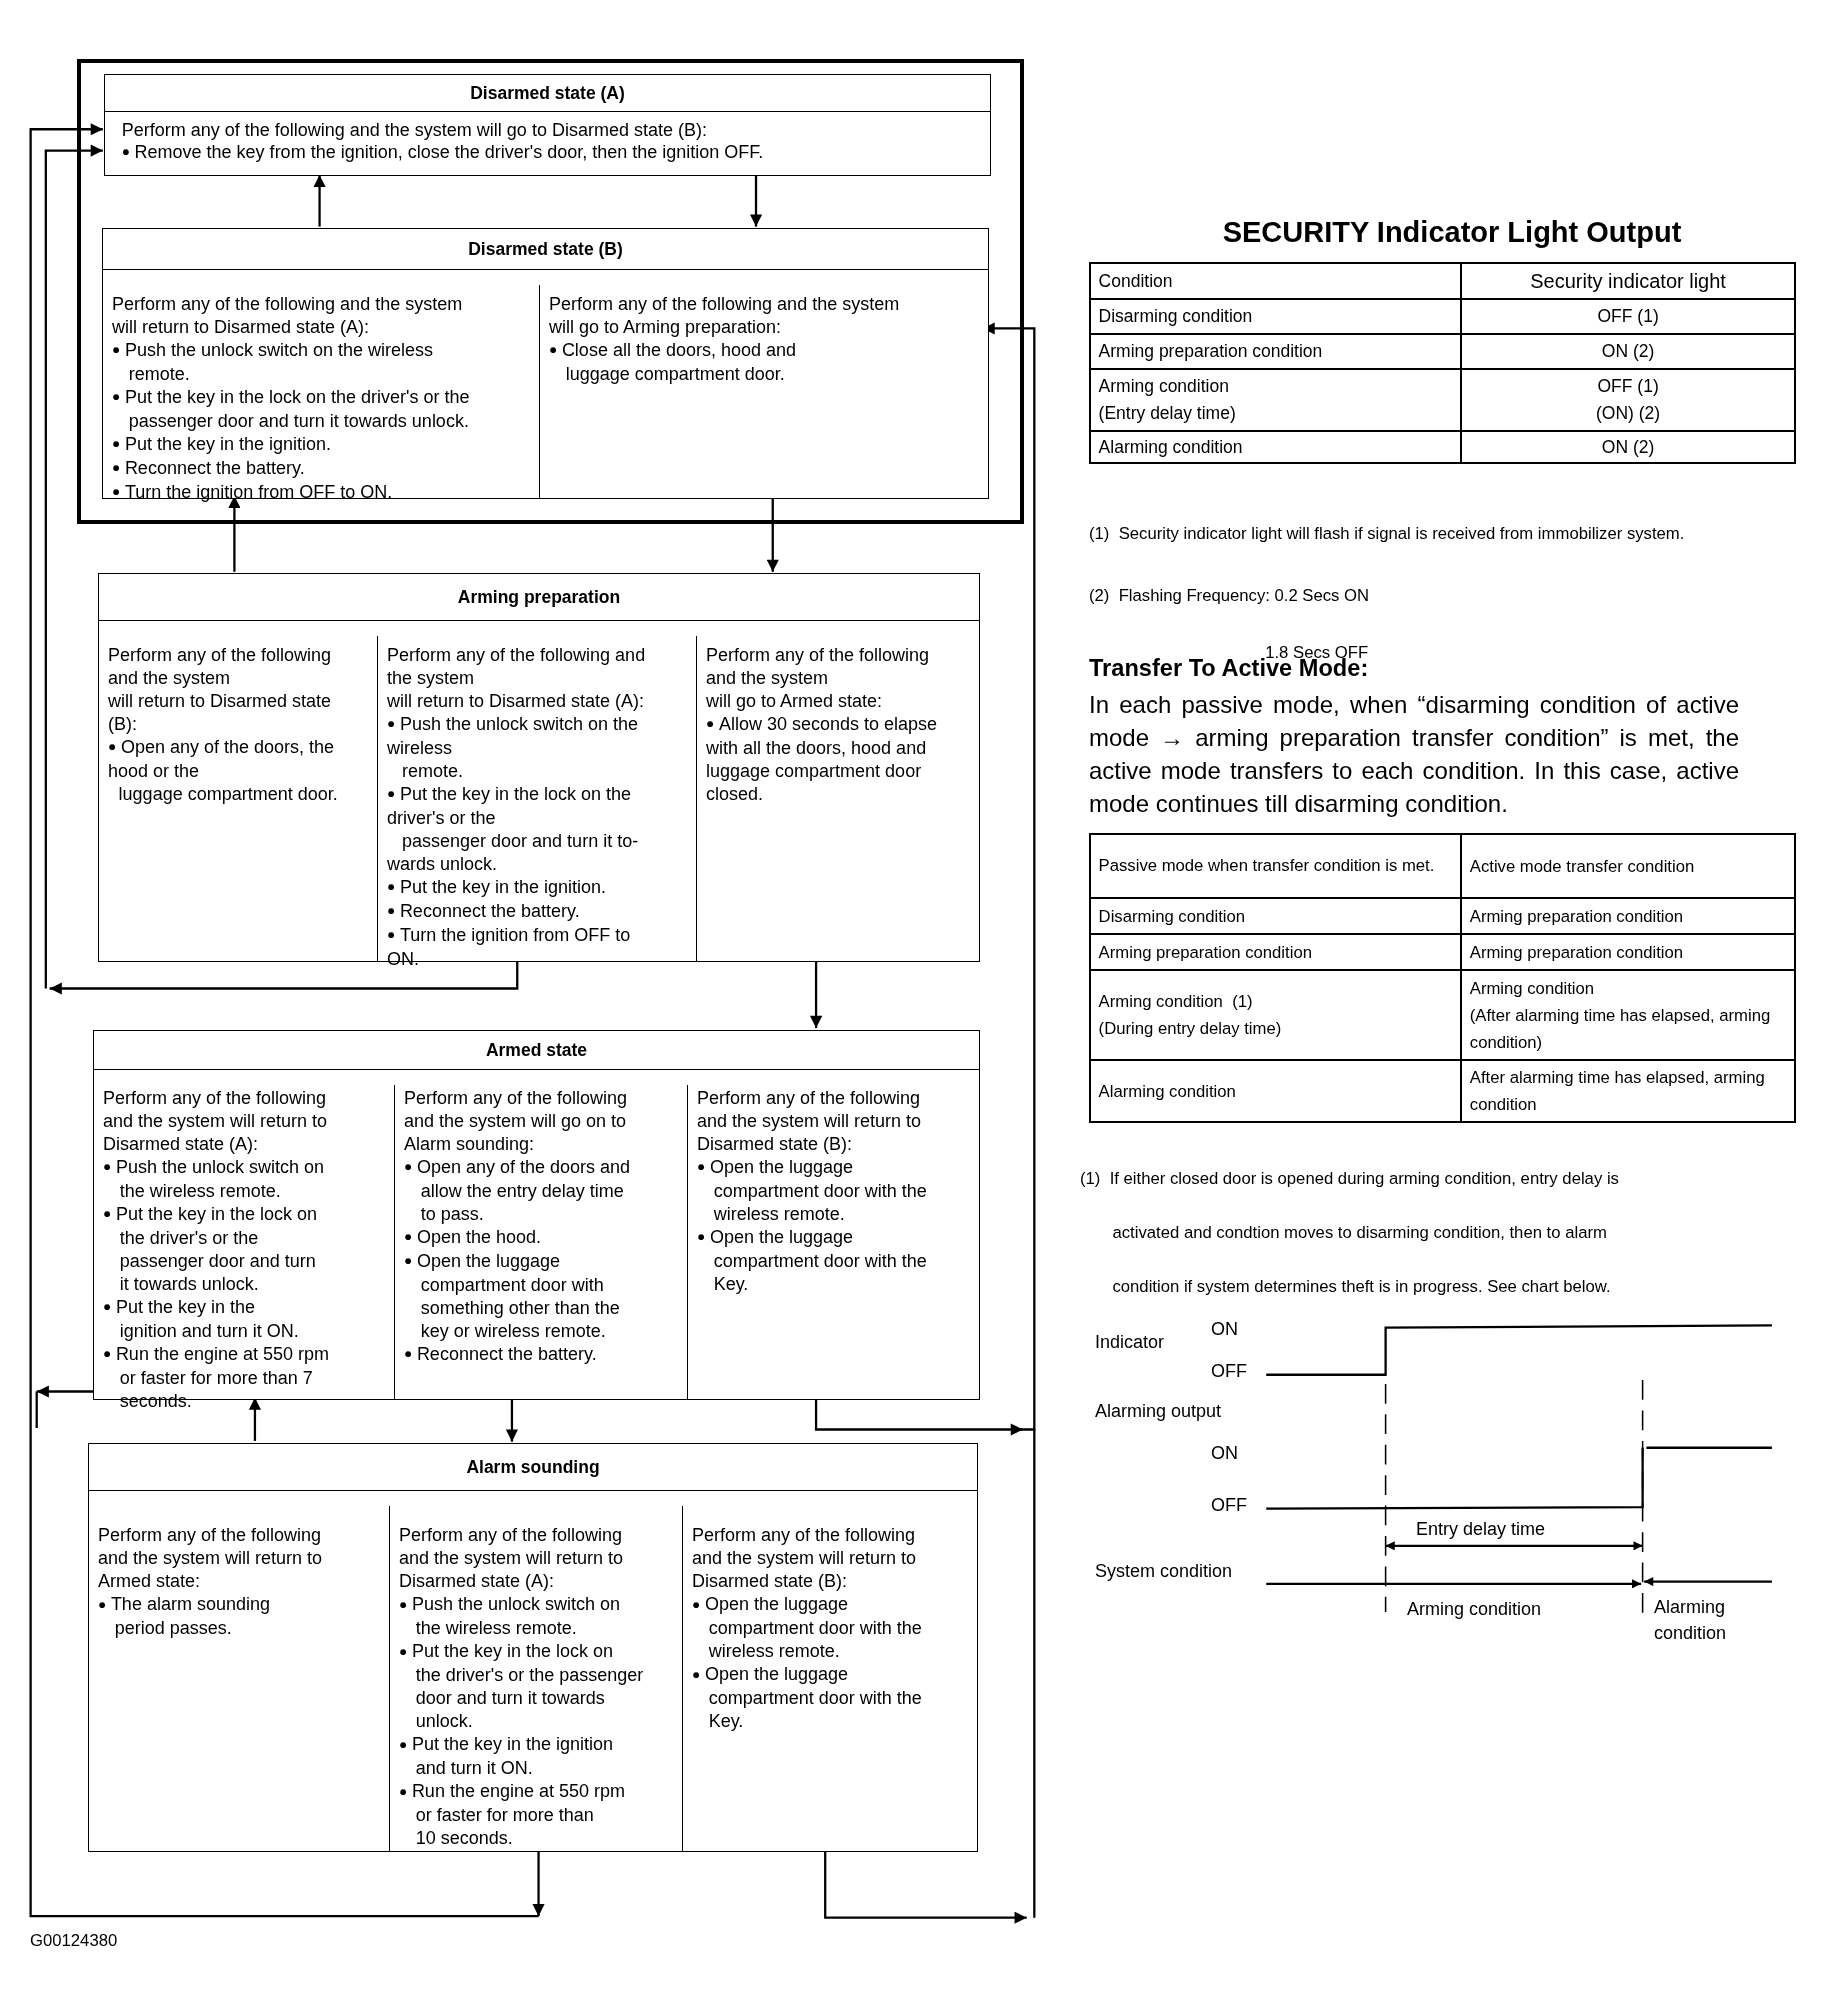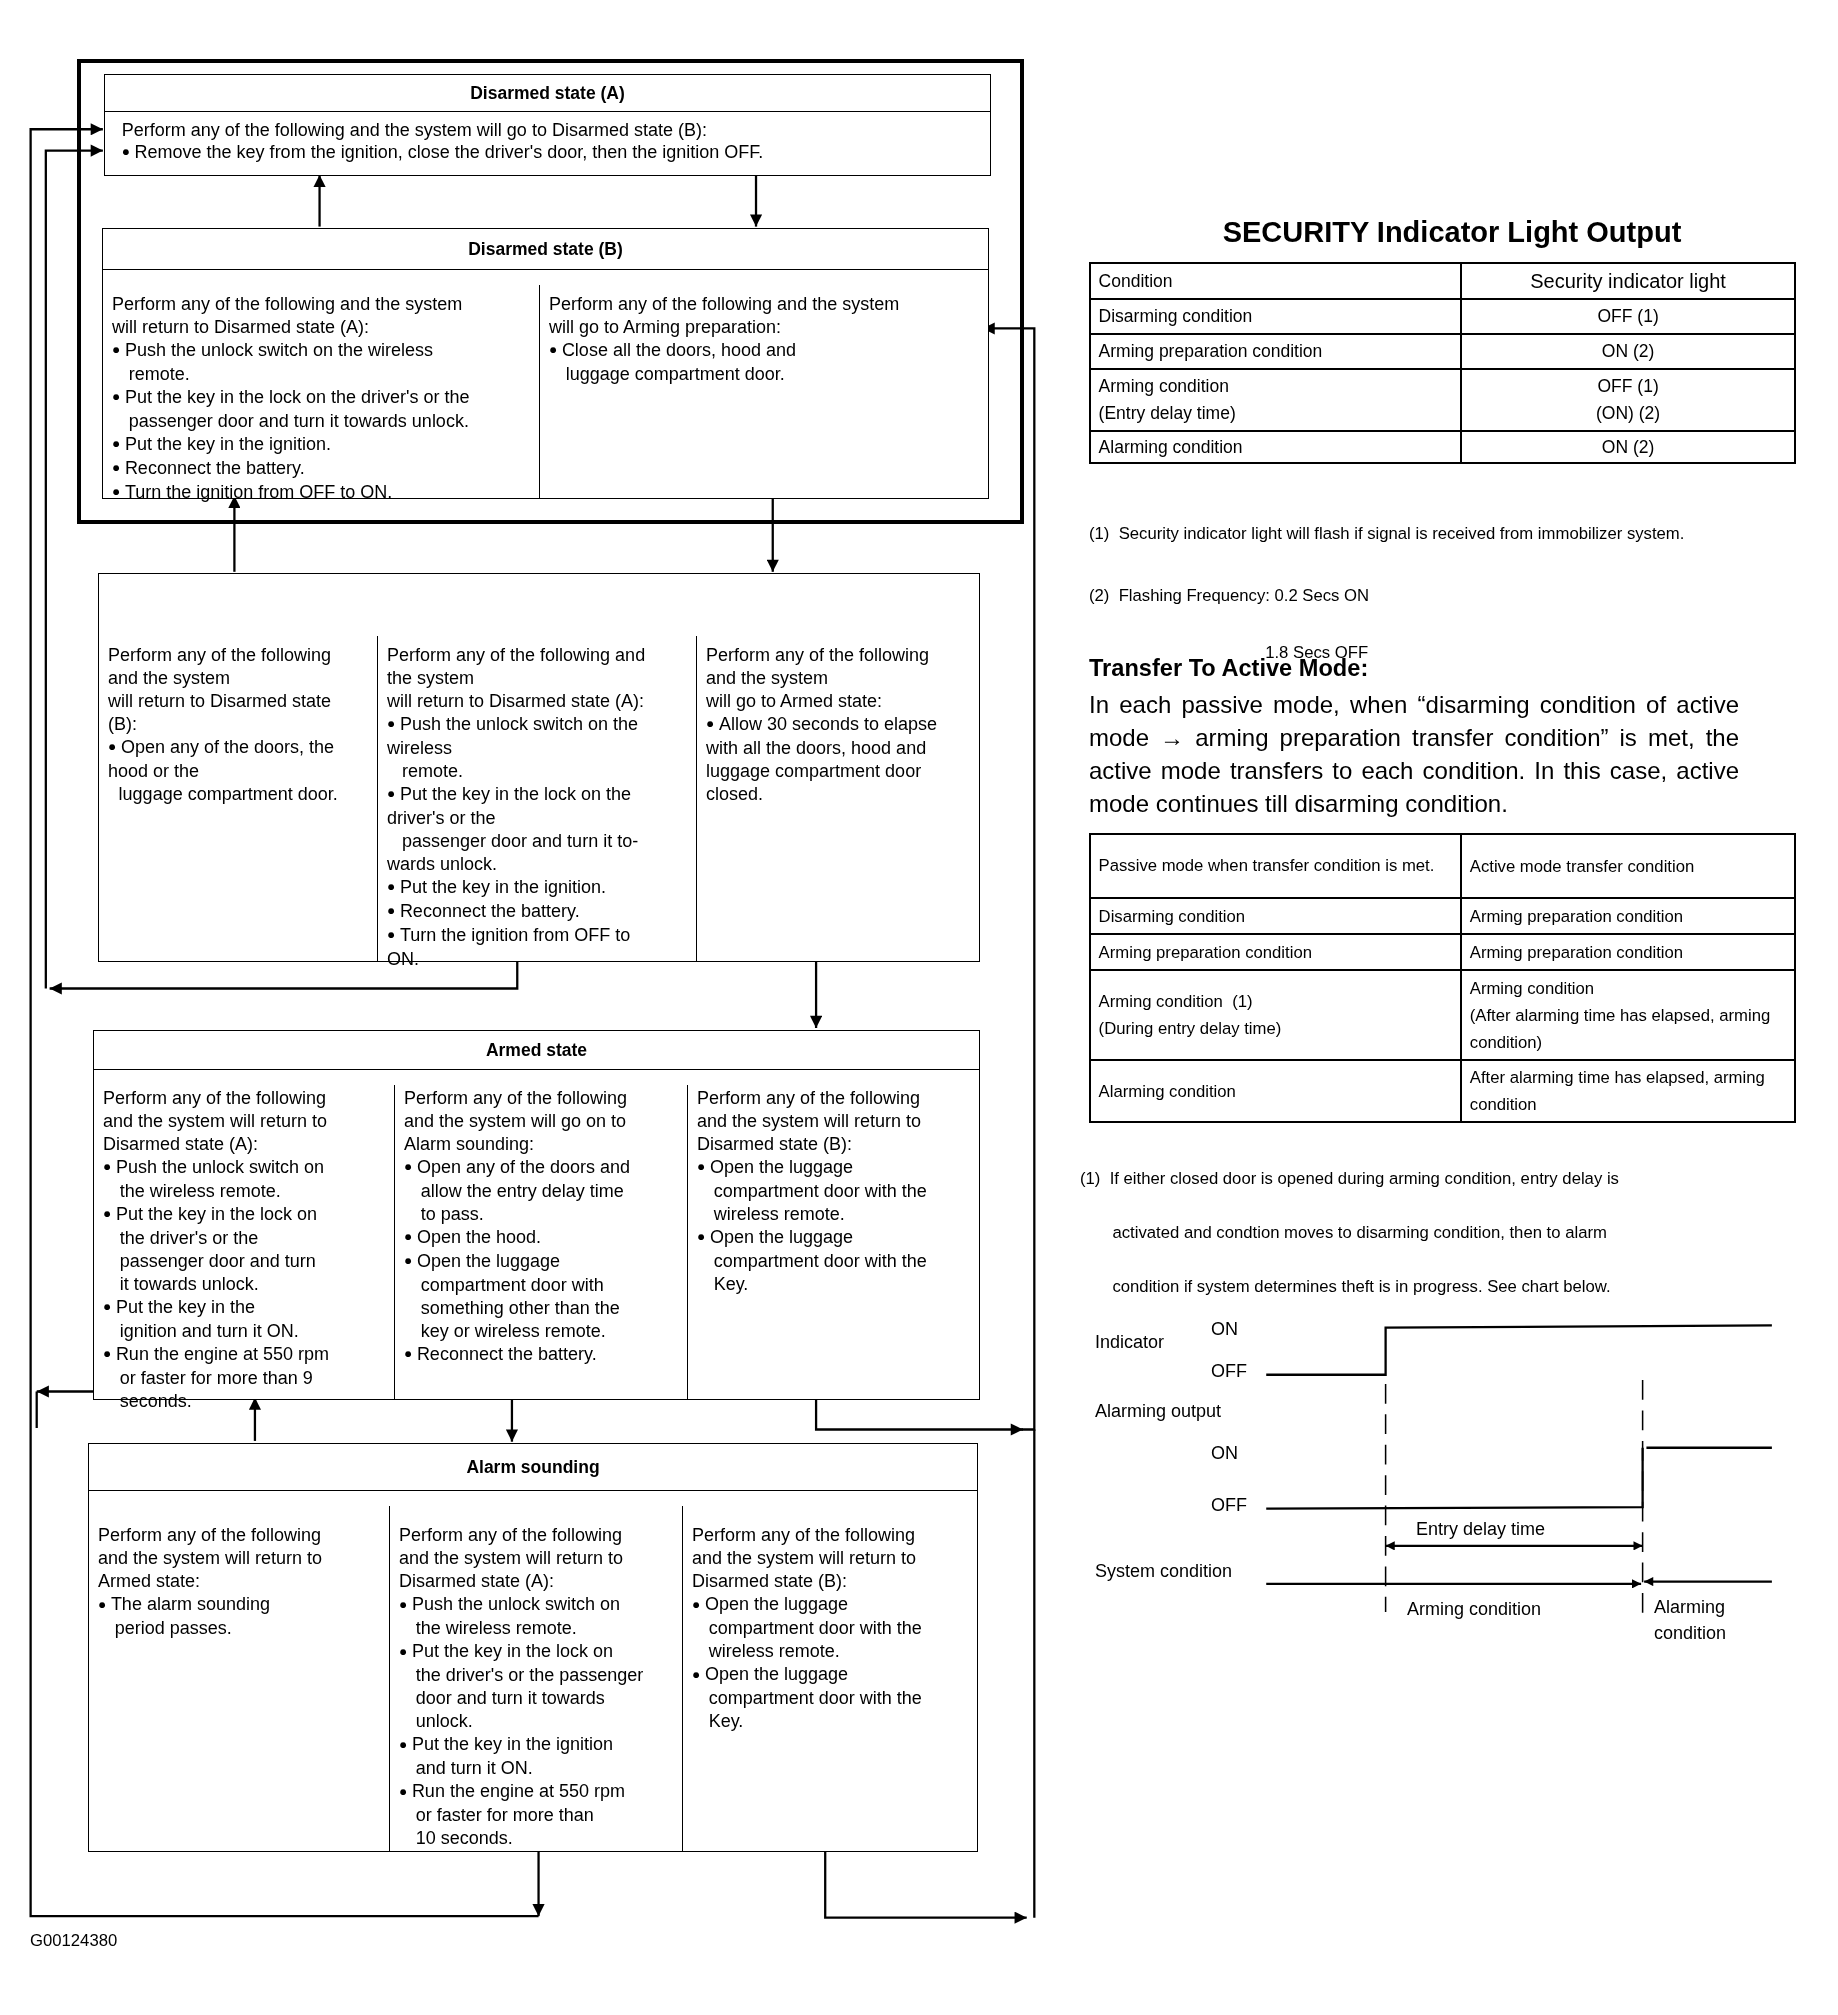--- a/index.html
+++ b/index.html
@@ -107,20 +107,21 @@
     <div class="cell" style="left:436px; right:0;">
       <span class="line">Perform any of the following and the system</span>
       <span class="line">will go to Arming preparation:</span>
       <span class="line bullet">Close all the doors, hood and</span>
       <span class="line hang">luggage compartment door.</span>
     </div>
   </div>
 </div>
 
 <div class="abs box" style="left:98px; top:573px; width:882px; height:389px;">
+  <div class="box-title" style="height:46px;">Arming preparation</div>
   <div class="cols" style="top:46px;">
     <div class="cell" style="left:0; width:278px;">
       <span class="line">Perform any of the following</span>
       <span class="line">and the system</span>
       <span class="line">will return to Disarmed state</span>
       <span class="line">(B):</span>
       <span class="line bullet">Open any of the doors, the</span>
       <span class="line">hood or the</span>
       <span class="line hang" style="padding-left:10.6px">luggage compartment door.</span>
     </div>
@@ -161,21 +162,21 @@
       <span class="line">Disarmed state (A):</span>
       <span class="line bullet">Push the unlock switch on</span>
       <span class="line hang">the wireless remote.</span>
       <span class="line bullet">Put the key in the lock on</span>
       <span class="line hang">the driver's or the</span>
       <span class="line hang">passenger door and turn</span>
       <span class="line hang">it towards unlock.</span>
       <span class="line bullet">Put the key in the</span>
       <span class="line hang">ignition and turn it ON.</span>
       <span class="line bullet">Run the engine at 550 rpm</span>
-      <span class="line hang">or faster for more than 9</span>
+      <span class="line hang">or faster for more than 7</span>
       <span class="line hang">seconds.</span>
     </div>
     <div class="cell" style="left:300px; width:293px; padding-top:1.5px;">
       <span class="line">Perform any of the following</span>
       <span class="line">and the system will go on to</span>
       <span class="line">Alarm sounding:</span>
       <span class="line bullet">Open any of the doors and</span>
       <span class="line hang">allow the entry delay time</span>
       <span class="line hang">to pass.</span>
       <span class="line bullet">Open the hood.</span>

